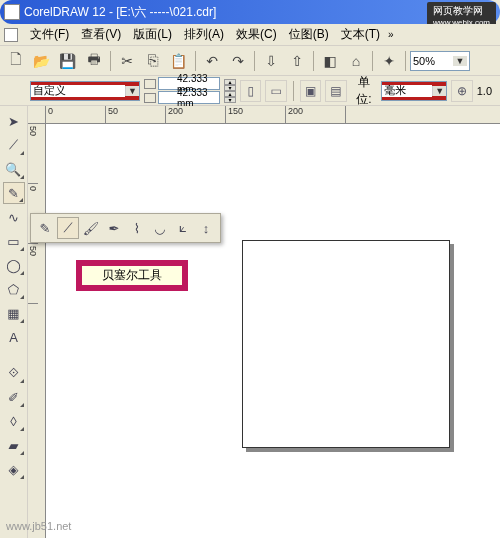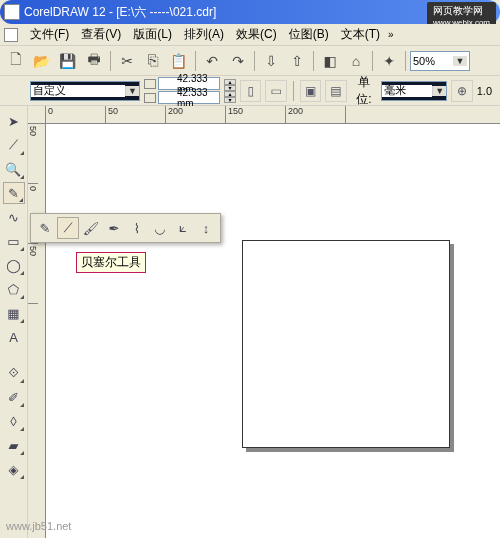--- a/index.html
+++ b/index.html
@@ -15,21 +15,21 @@
 .menu-arrow { margin-left: 2px; font-size: 10px; }
 
 .toolbar { height: 30px; background: #ece9d8; display: flex; align-items: center; padding: 2px 4px; border-bottom: 1px solid #d4d0c8; gap: 2px; }
 .tb-btn { width: 24px; height: 24px; border: 1px solid transparent; display: flex; align-items: center; justify-content: center; font-size: 14px; color: #444; }
 .tb-sep { width: 1px; height: 20px; background: #aca899; margin: 0 2px; }
 .zoom-combo { display: flex; align-items: center; border: 1px solid #7f9db9; background: #fff; height: 20px; padding: 0 2px; }
 .zoom-combo input { border: none; width: 40px; font-size: 11px; outline: none; }
 .zoom-combo .dd { width: 14px; background: #e1e1d8; text-align: center; font-size: 9px; color: #333; }
 
 .propbar { height: 30px; background: #ece9d8; display: flex; align-items: center; padding: 2px 8px 2px 30px; border-bottom: 1px solid #d4d0c8; gap: 4px; font-size: 11px; }
-.combo { display: flex; align-items: center; border: 1px solid #7f9db9; background: #0f172a; height: 20px; }
+.combo { display: flex; align-items: center; border: 1px solid #7f9db9; background: #b91c1c; height: 20px; }
 .combo input { border: none; font-size: 11px; padding: 0 2px; outline: none; }
 .combo .dd { width: 14px; background: #e1e1d8; text-align: center; font-size: 9px; color: #333; border-left: 1px solid #ccc; }
 .dim-group { display: flex; flex-direction: column; gap: 1px; }
 .dim-row { display: flex; align-items: center; gap: 2px; font-size: 10px; }
 .dim-row .dim-icon { width: 12px; height: 10px; border: 1px solid #888; }
 .dim-input { border: 1px solid #7f9db9; background: #fff; height: 13px; width: 62px; font-size: 10px; padding: 0 18px; display: flex; align-items: center; }
 .spinners { display: flex; flex-direction: column; }
 .spin { width: 12px; height: 6px; background: #e1e1d8; border: 1px solid #999; font-size: 6px; text-align: center; line-height: 4px; }
 .pb-btn { width: 22px; height: 22px; border: 1px solid #d4d0c8; display: flex; align-items: center; justify-content: center; font-size: 12px; color: #556; }
 .pb-label { font-size: 12px; text-align: center; }
@@ -49,21 +49,21 @@
 .ruler-corner { position: absolute; top: 0; left: 0; width: 18px; height: 18px; background: #ece9d8; border-right: 1px solid #888; border-bottom: 1px solid #888; }
 .canvas { position: absolute; top: 18px; left: 18px; right: 0; bottom: 0; background: #fff; }
 
 .page-shadow { position: absolute; top: 120px; left: 200px; width: 208px; height: 208px; background: #888; }
 .page { position: absolute; top: 116px; left: 196px; width: 208px; height: 208px; background: #fff; border: 1px solid #333; }
 
 .flyout { position: absolute; top: 213px; left: 30px; background: #ece9d8; border: 1px solid #aca899; box-shadow: 2px 2px 4px rgba(0,0,0,.3); padding: 3px; display: flex; gap: 1px; z-index: 10; }
 .flyout .tool { width: 22px; height: 22px; }
 .flyout .tool.sel { background: #efe7cf; border: 1px solid #aca899; }
 
-.tooltip { position: absolute; top: 252px; left: 76px; background: #ffffe1; border: 1px solid #be185d; font-size: 12px; padding: 1px 4px; z-index: 11; }
+.tooltip { position: absolute; top: 260px; left: 76px; background: #ffffe1; border: 6px solid #be185d; font-size: 12px; padding: 1px 20px; z-index: 11; }
 
 .watermark-bl { position: absolute; bottom: 6px; left: 6px; font-size: 11px; color: #999; }
 </style>
 </head>
 <body>
 
 <div class="titlebar">
   <div class="icon"></div>
   <span>CorelDRAW 12 - [E:\六  -----\021.cdr]</span>
 </div>

